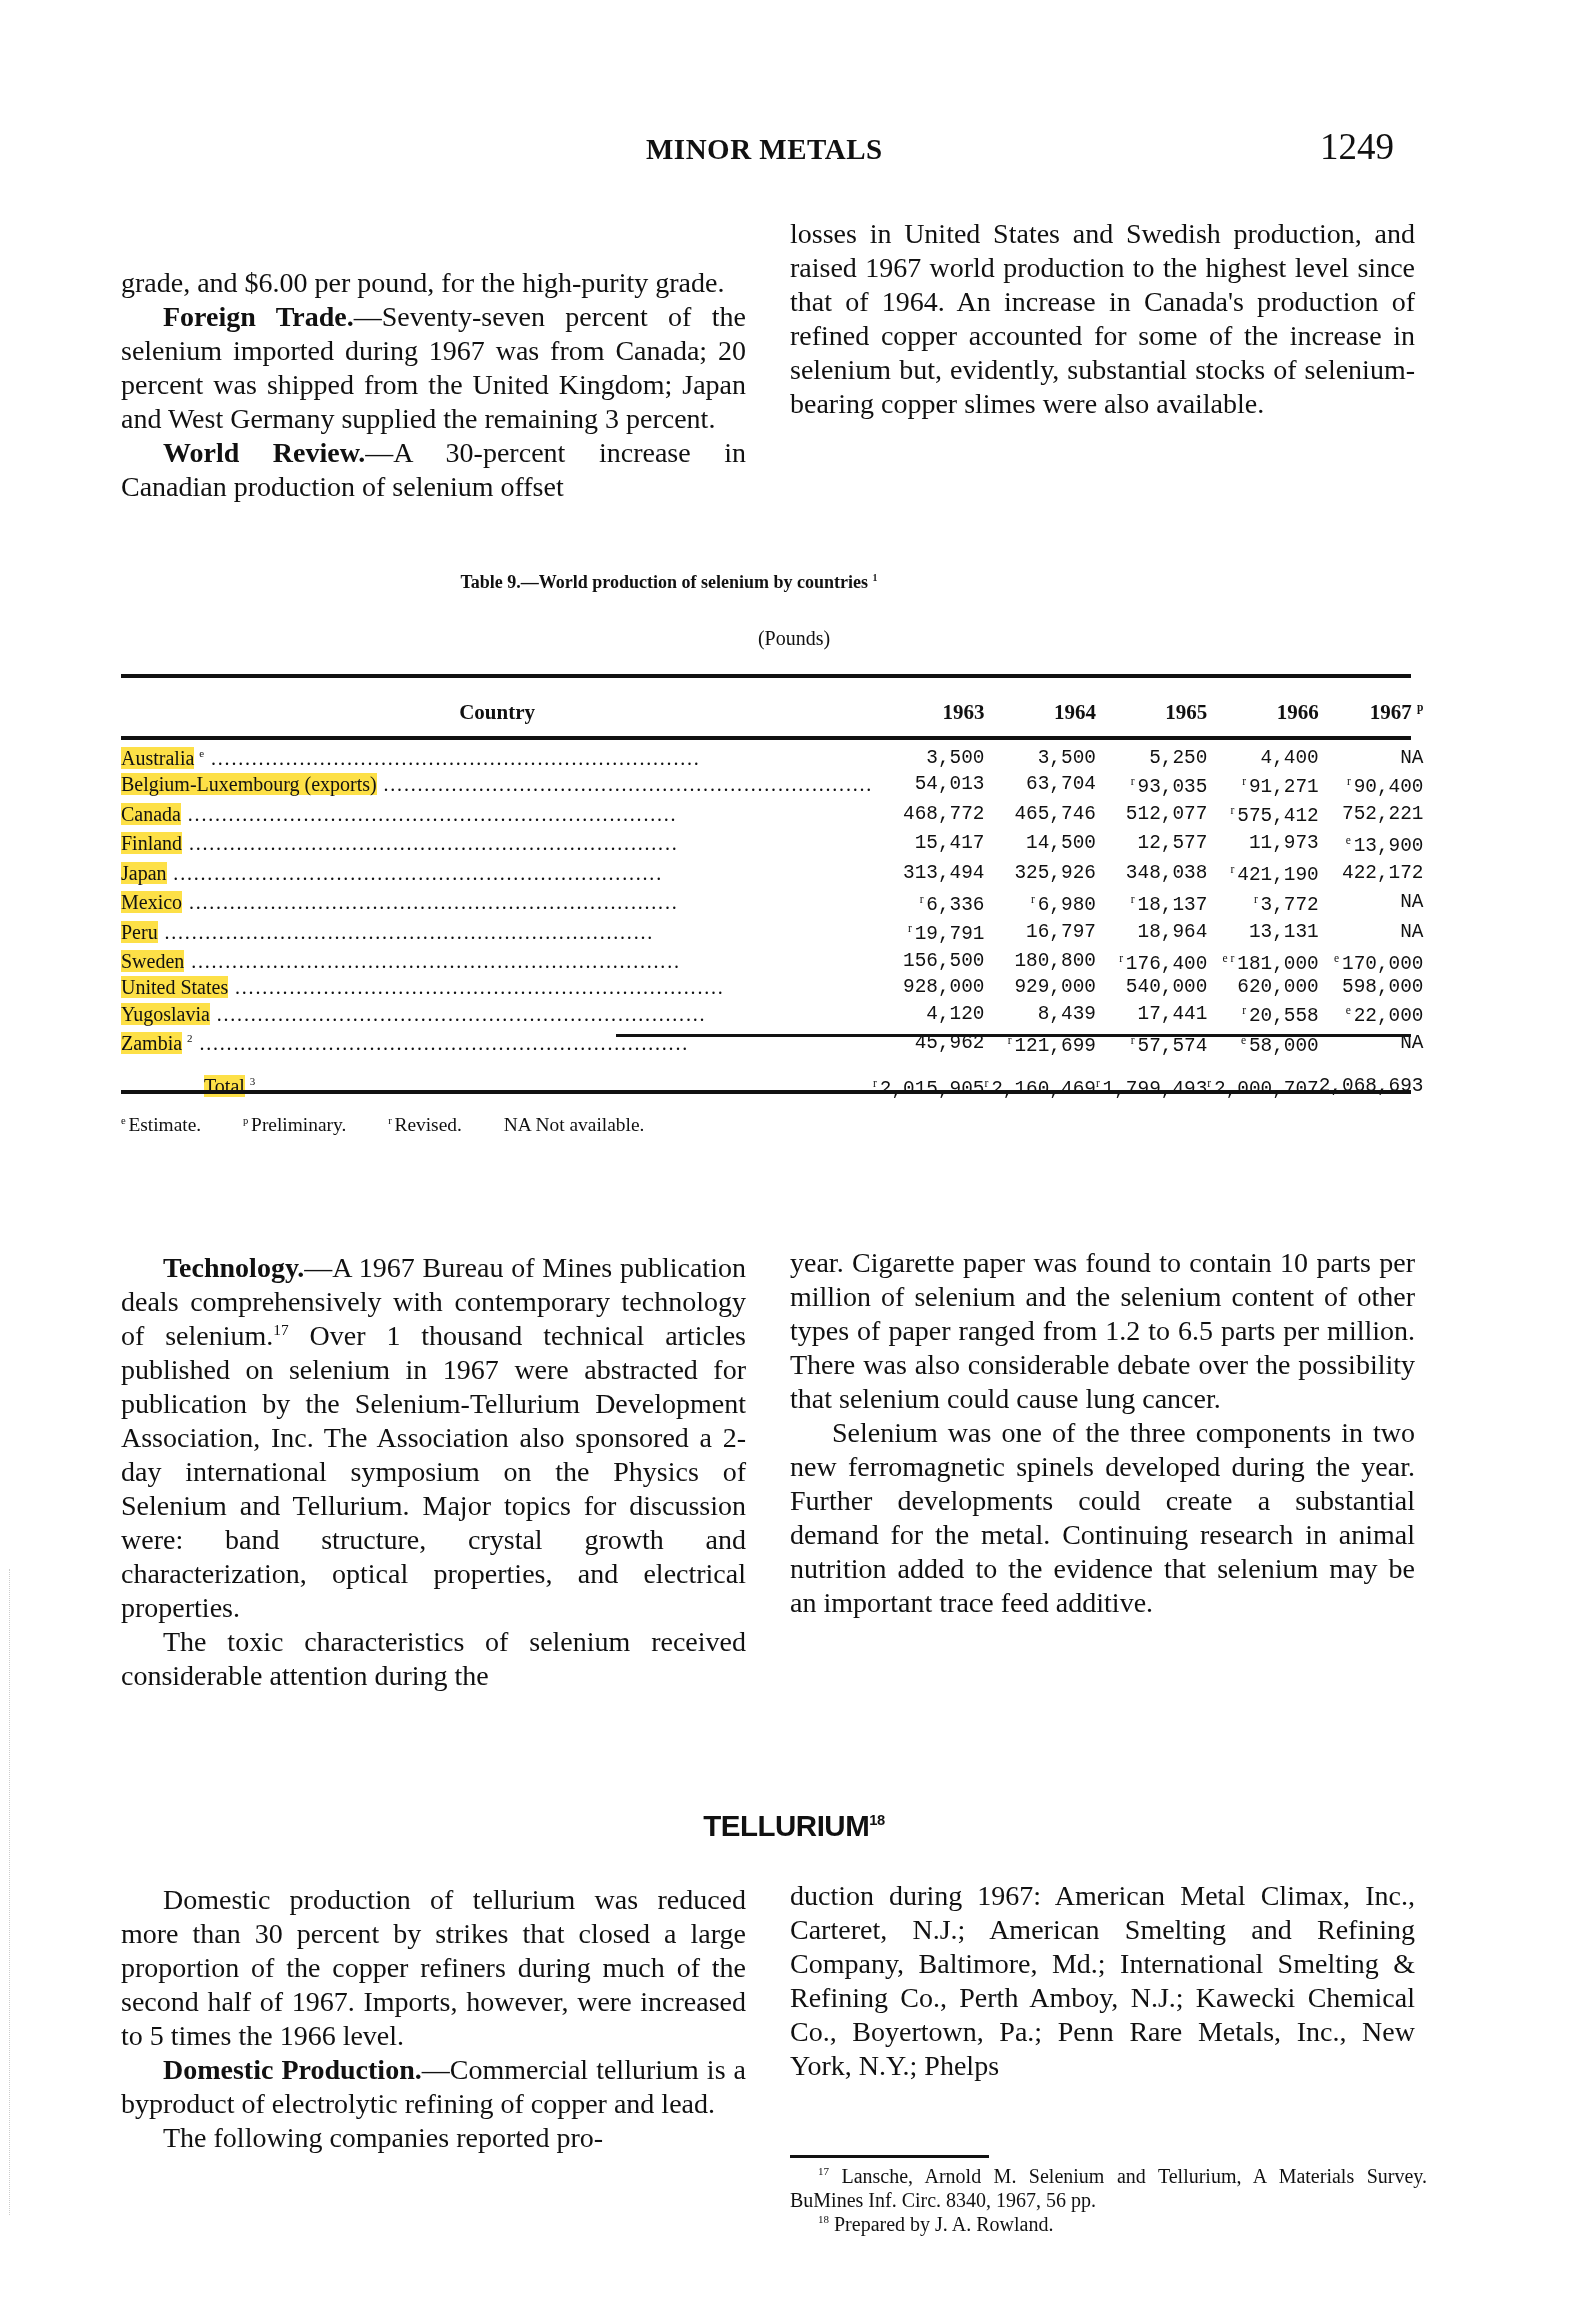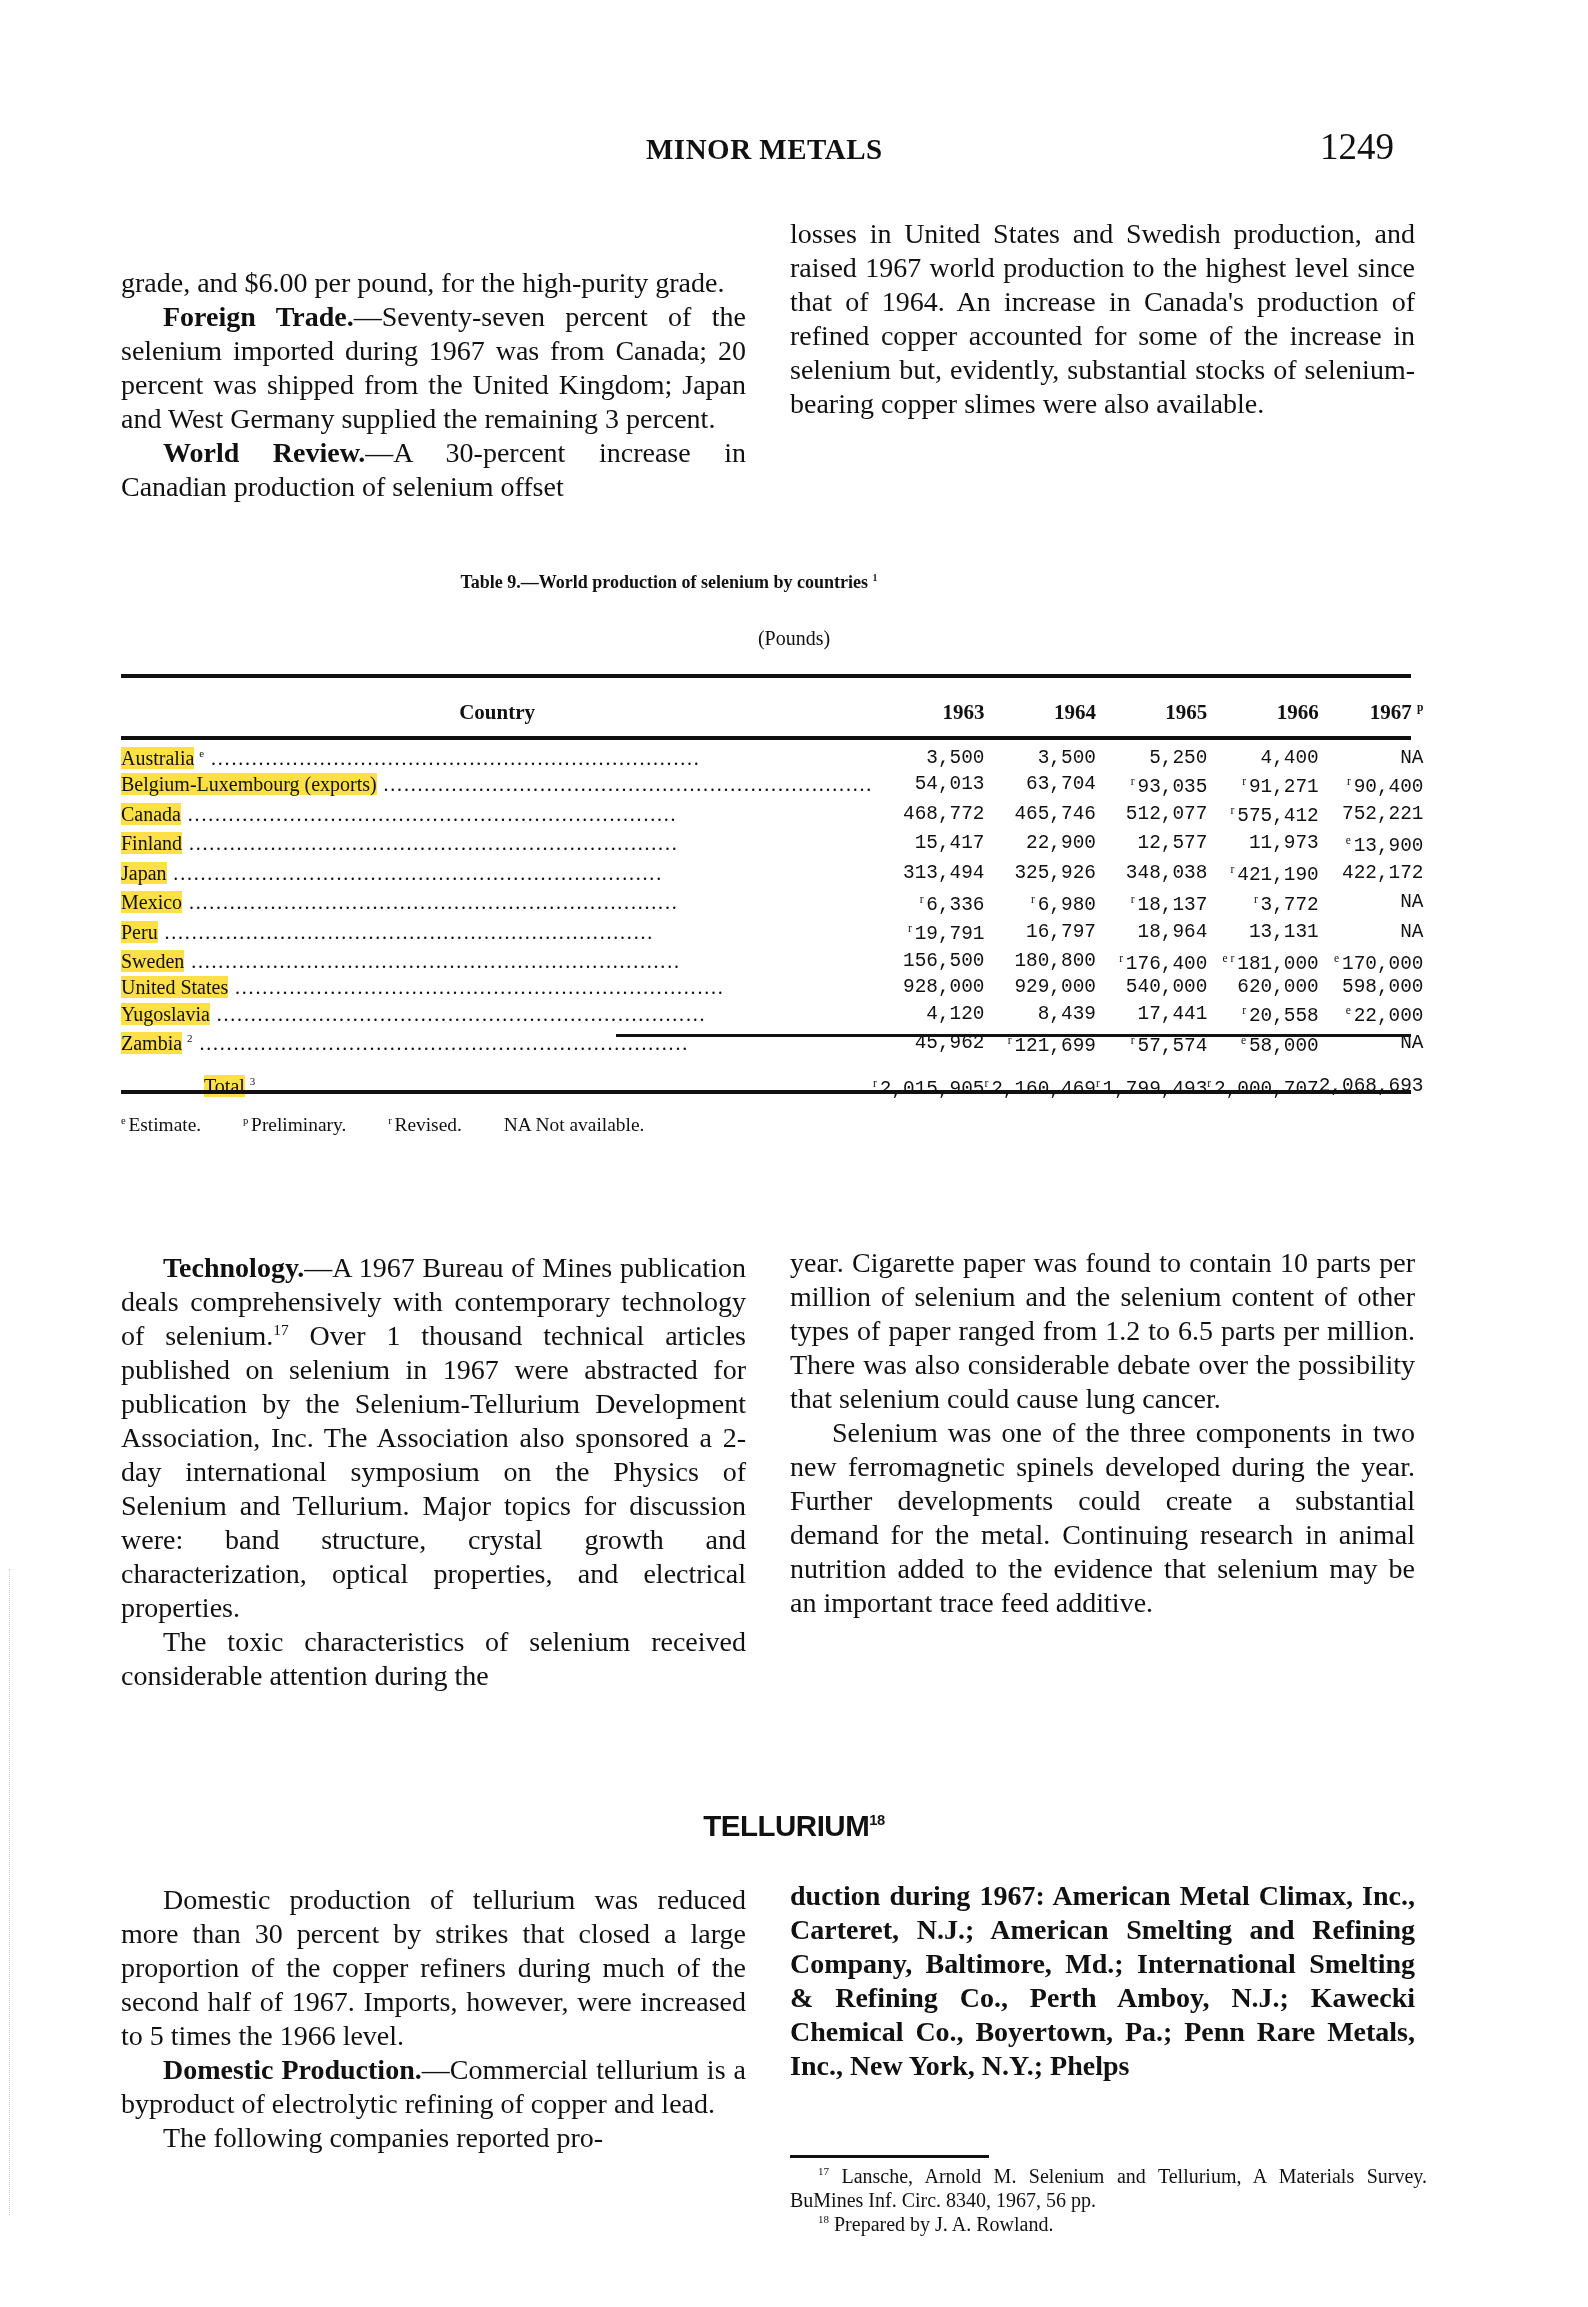--- a/index.html
+++ b/index.html
@@ -96,21 +96,21 @@
         <td class="country leader"><span class="cn">Canada</span></td>
         <td><span>468,772</span></td>
         <td><span>465,746</span></td>
         <td><span>512,077</span></td>
         <td><span class="flag">r</span><span>575,412</span></td>
         <td><span>752,221</span></td>
       </tr>
       <tr>
         <td class="country leader"><span class="cn">Finland</span></td>
         <td><span>15,417</span></td>
-        <td><span>22,900</span></td>
+        <td><span>14,500</span></td>
         <td><span>12,577</span></td>
         <td><span>11,973</span></td>
         <td><span class="flag">e</span><span>13,900</span></td>
       </tr>
       <tr>
         <td class="country leader"><span class="cn">Japan</span></td>
         <td><span>313,494</span></td>
         <td><span>325,926</span></td>
         <td><span>348,038</span></td>
         <td><span class="flag">r</span><span>421,190</span></td>
@@ -193,21 +193,21 @@
 
 <div class="abs section-head">
   <span>TELLURIUM</span><sup style="font-size:0.5em;">18</sup>
 </div>
 
 <div class="col" style="left:121px; top:1883px; width:625px;">
   <p class="indent">Domestic production of tellurium was reduced more than 30 percent by strikes that closed a large proportion of the copper refiners during much of the second half of 1967. Imports, however, were increased to 5 times the 1966 level.</p>
   <p class="indent"><span class="runin">Domestic Production.</span><span>—Commercial tellurium is a byproduct of electrolytic refining of copper and lead.</span></p>
   <p class="indent">The following companies reported pro-</p>
 </div>
-<div class="col" style="left:790px; top:1879px; width:625px;font-weight:bold;">
+<div class="col" style="left:790px; top:1879px; width:625px;">
   <p>duction during 1967: American Metal Climax, Inc., Carteret, N.J.; American Smelting and Refining Company, Baltimore, Md.; International Smelting &amp; Refining Co., Perth Amboy, N.J.; Kawecki Chemical Co., Boyertown, Pa.; Penn Rare Metals, Inc., New York, N.Y.; Phelps</p>
 </div>
 
 <div class="fn-rule"></div>
 <div class="abs footnotes">
   <p><sup>17</sup> <span>Lansche, Arnold M. Selenium and Tellurium, A Materials Survey. BuMines Inf. Circ. 8340, 1967, 56 pp.</span></p>
   <p><sup>18</sup> <span>Prepared by J. A. Rowland.</span></p>
 </div>
 
 <div class="abs margin-specks"></div>

